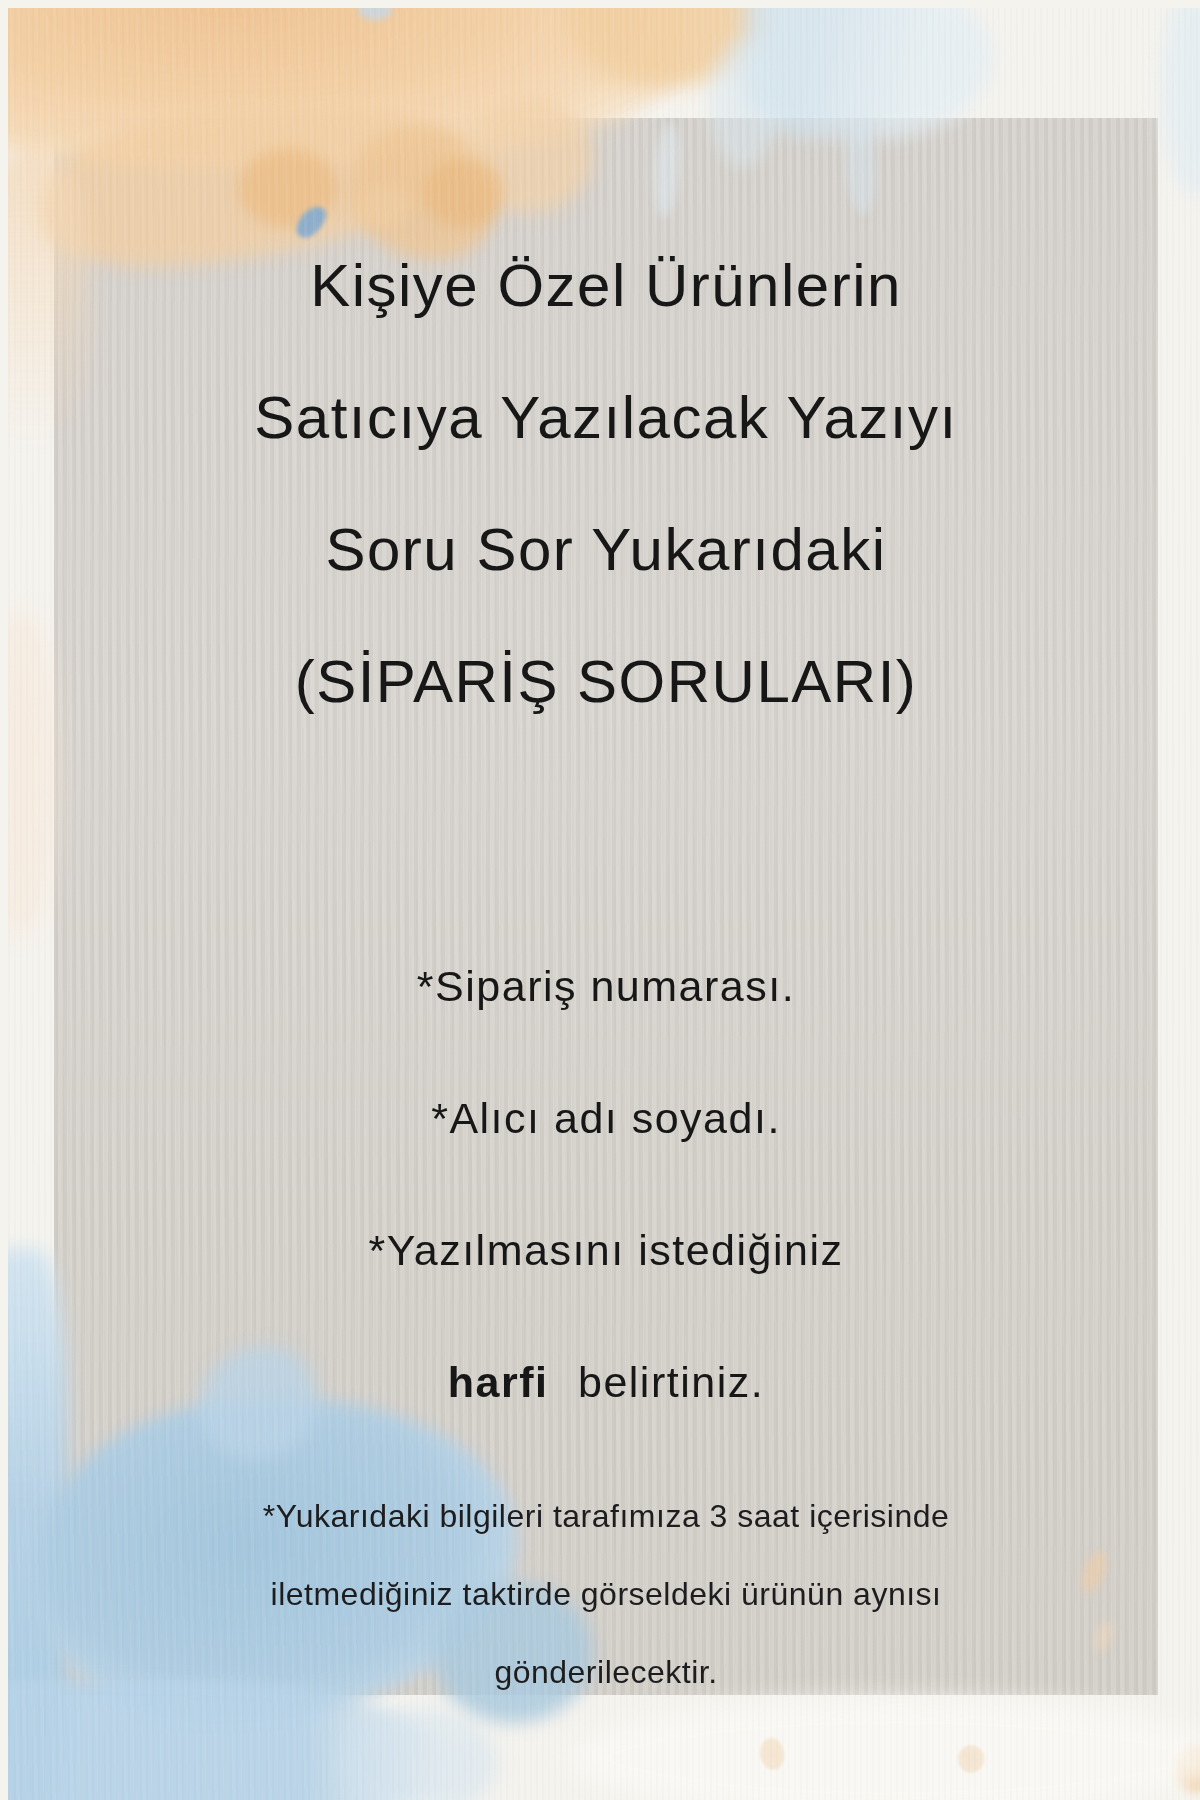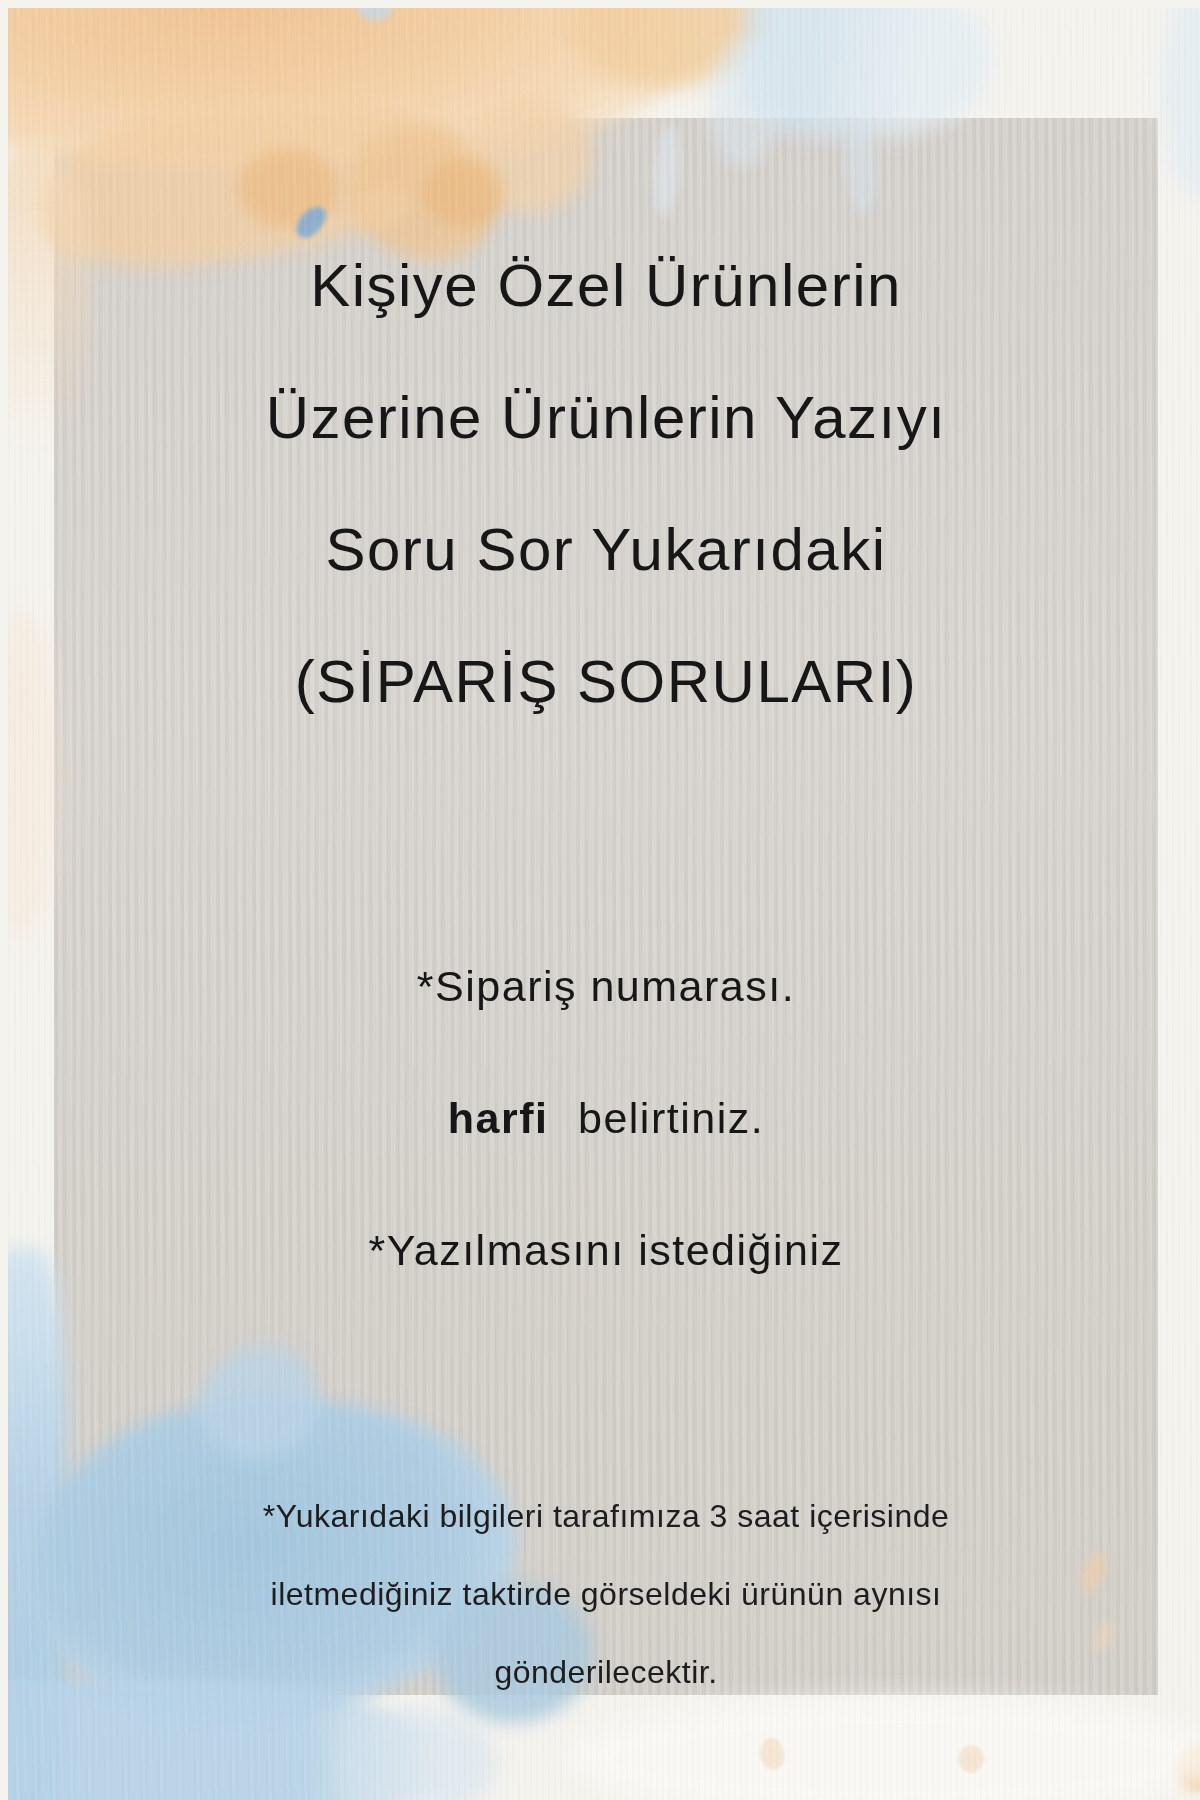--- a/index.html
+++ b/index.html
@@ -128,31 +128,32 @@
 
   <div class="wc d-dot1"></div>
   <div class="wc d-dot2"></div>
   <div class="wc d-dot3"></div>
   <div class="wc d-dash1"></div>
   <div class="wc d-dash2"></div>
   <div class="wc w-bright"></div>
 
   <div class="txt block-title">
     <div>Kişiye Özel Ürünlerin</div>
-    <div>Üzerine Ürünlerin Yazıyı</div>
+    <div>Satıcıya Yazılacak Yazıyı</div>
     <div>Soru Sor Yukarıdaki</div>
     <div>(SİPARİŞ SORULARI)</div>
   </div>
 
   <div class="txt block-info">
     <div>*Sipariş numarası.</div>
+    <div>*Alıcı adı soyadı.</div>
+    <div>*Yazılmasını istediğiniz</div>
     <div>
       <span class="bold-word">harfi</span><span> belirtiniz.</span>
     </div>
-    <div>*Yazılmasını istediğiniz</div>
   </div>
 
   <div class="txt block-foot">
     <div>*Yukarıdaki bilgileri tarafımıza 3 saat içerisinde</div>
     <div>iletmediğiniz taktirde görseldeki ürünün aynısı</div>
     <div>gönderilecektir.</div>
   </div>
 
 </div>
 

